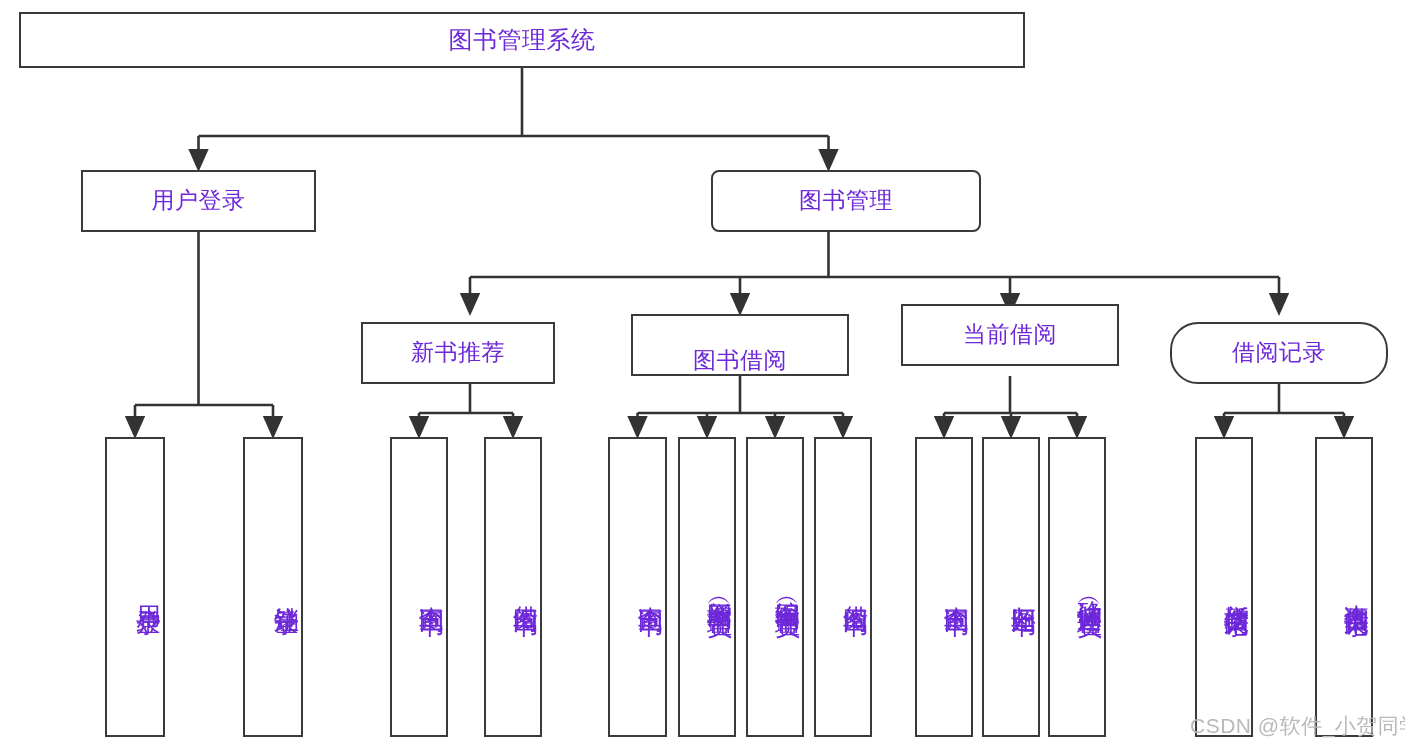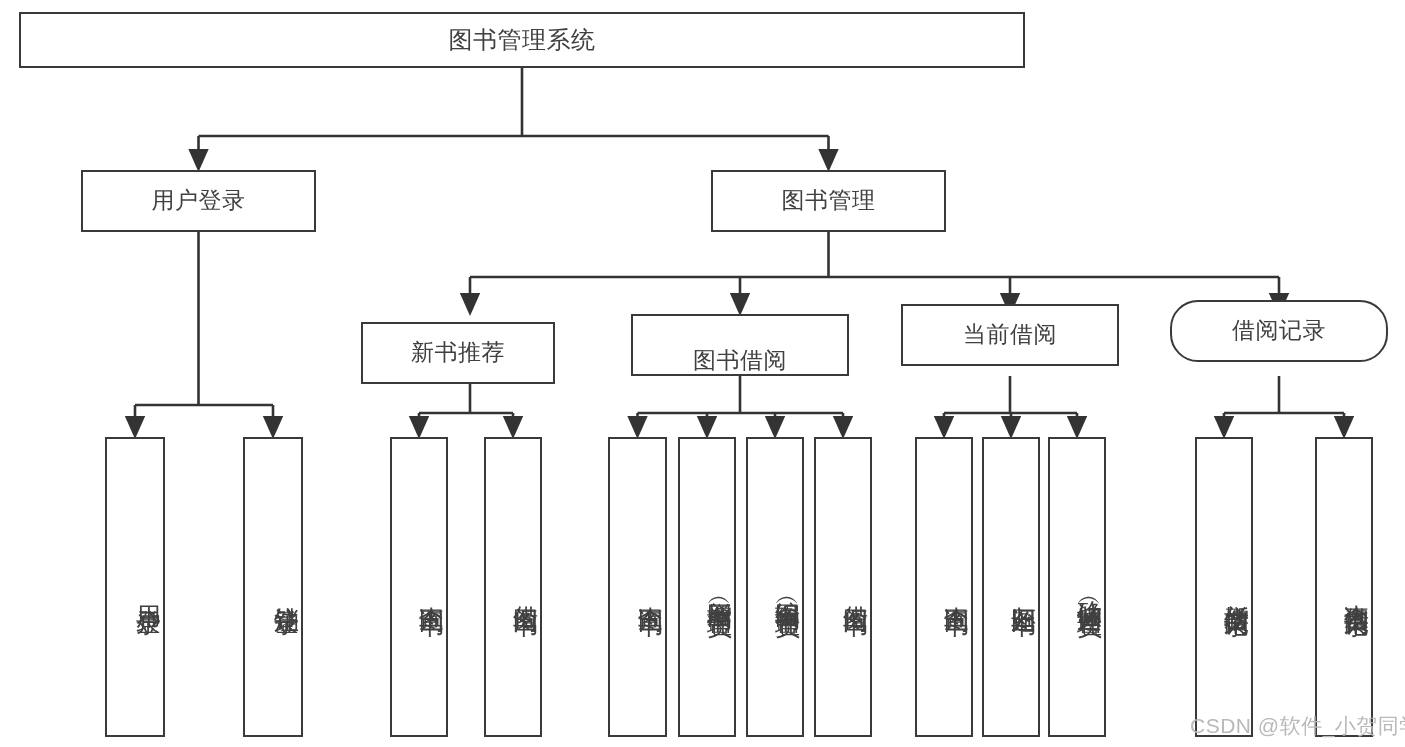--- a/index.html
+++ b/index.html
@@ -26,21 +26,21 @@
     pointer-events: none;
   }
   .node {
     position: absolute;
     box-sizing: border-box;
     border: 2.5px solid #3a3a3a;
     background: #ffffff;
     display: flex;
     align-items: center;
     justify-content: center;
-    color: #404040;
+    color: #6d28d9;
     line-height: 1.18;
   }
   .node.horiz {
     font-size: 23px;
     letter-spacing: 0.5px;
   }
   .node.vert {
     writing-mode: vertical-rl;
     text-orientation: upright;
     font-size: 25px;
@@ -114,33 +114,33 @@
       </g>
   </svg>
 
   <div id="nodes-layer">
       <div class="node root horiz" style="left: 19px; top: 12px; width: 1006px; height: 56px;">
         <span>图书管理系统</span>
       </div>
       <div class="node l2 horiz" style="left: 81px; top: 170px; width: 235px; height: 62px;">
         <span>用户登录</span>
       </div>
-      <div class="node l2 horiz" style="left: 711px; top: 170px; width: 235px; height: 62px;">
+      <div class="node l2 horiz" style="left: 711px; top: 170px; width: 270px; height: 62px; border-radius: 8px;">
         <span>图书管理</span>
       </div>
       <div class="node l3 horiz" style="left: 361px; top: 322px; width: 194px; height: 62px;">
         <span>新书推荐</span>
       </div>
       <div class="node l3 horiz" style="left: 631px; top: 314px; width: 218px; height: 62px; align-items: flex-end;">
         <span>图书借阅</span>
       </div>
       <div class="node l3 horiz" style="left: 901px; top: 304px; width: 218px; height: 62px;">
         <span>当前借阅</span>
       </div>
-      <div class="node l3 horiz" style="left: 1170px; top: 300px; width: 218px; height: 62px; border-radius: 28px;">
+      <div class="node l3 horiz" style="left: 1170px; top: 322px; width: 218px; height: 62px; border-radius: 28px;">
         <span>借阅记录</span>
       </div>
       <div class="node l4 vert" style="left: 105px; top: 437px; width: 60px; height: 300px;">
         <span class="vlabel">用户登录</span>
       </div>
       <div class="node l4 vert" style="left: 243px; top: 437px; width: 60px; height: 300px;">
         <span class="vlabel">注销登录</span>
       </div>
       <div class="node l4 vert" style="left: 390px; top: 437px; width: 58px; height: 300px;">
         <span class="vlabel">查询图书</span>

